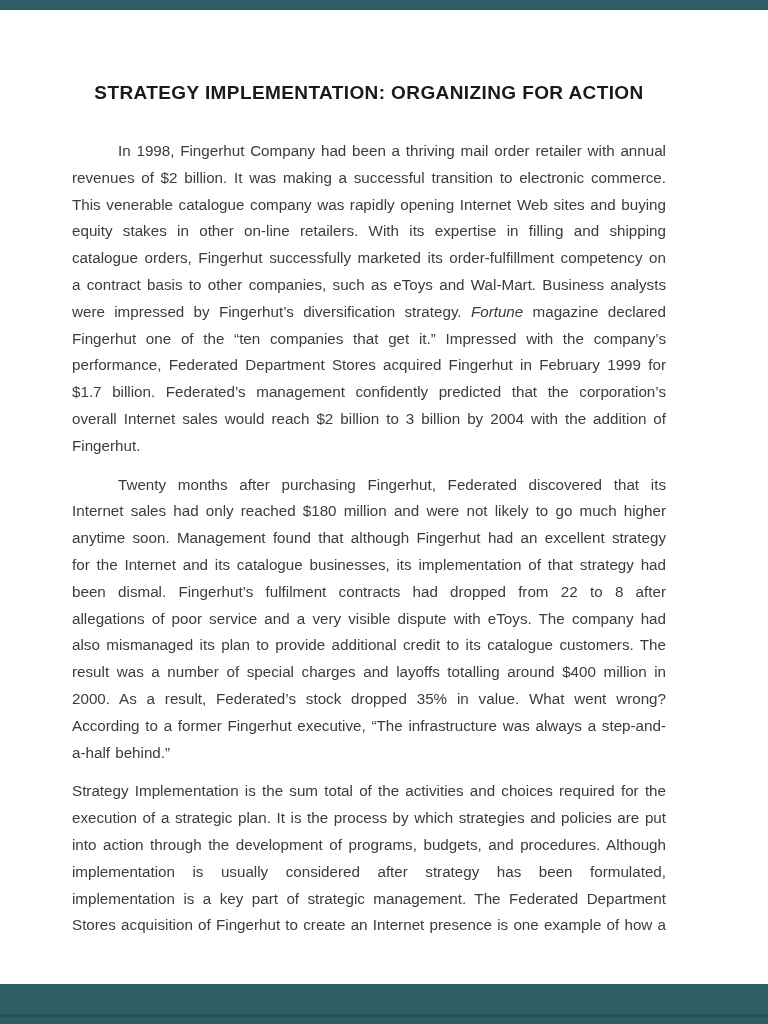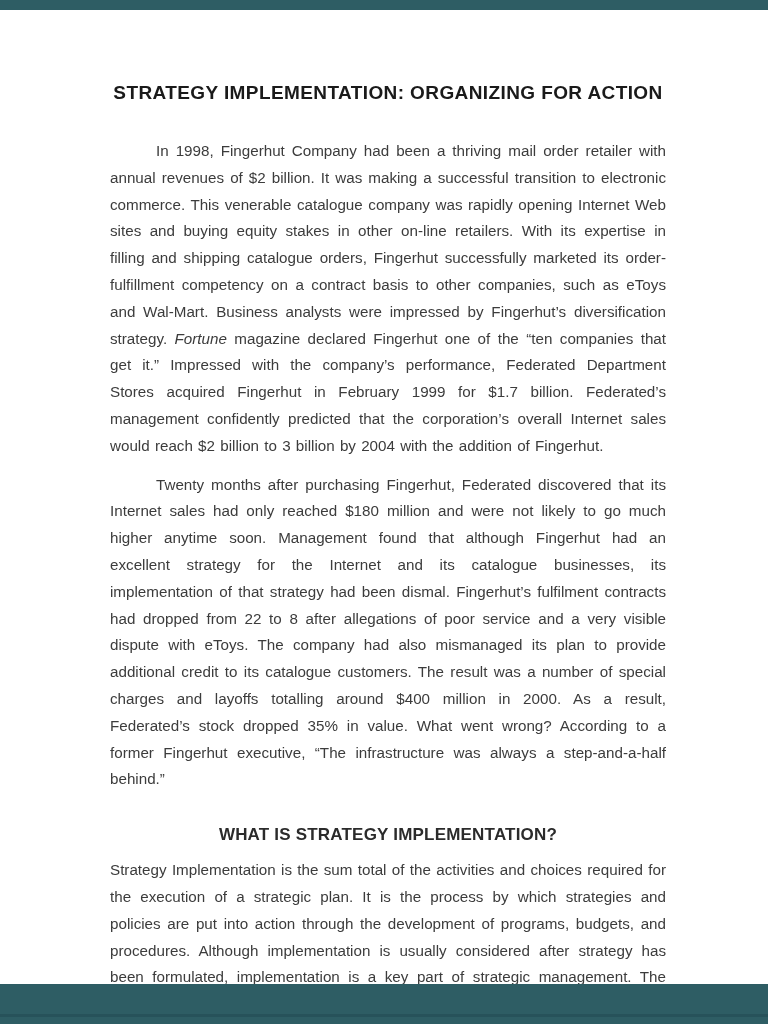--- a/index.html
+++ b/index.html
@@ -12,21 +12,21 @@
     overflow: hidden;
   }
   .viewer-top-bar {
     height: 10px;
     background: #2e5d64;
   }
   .doc-page {
     width: 768px;
     height: 974px;
     background: #ffffff;
-    padding: 72px 90px 0 98px;
+    padding: 72px 90px 0 60px;
   }
   .doc-title {
     margin: 0 0 34px 0;
     text-align: center;
     font-size: 19px;
     font-weight: bold;
     letter-spacing: 0.4px;
     color: #1a1a1a;
     font-family: "Liberation Sans", sans-serif;
   }
@@ -68,21 +68,20 @@
 <div class="viewer-top-bar"></div>
 
 <div class="doc-page">
 
   <h1 class="doc-title">STRATEGY IMPLEMENTATION: ORGANIZING FOR ACTION</h1>
 
   <p class="para indent"><span>In 1998, Fingerhut Company had been a thriving mail order retailer with annual revenues of $2 billion. It was making a successful transition to electronic commerce. This venerable catalogue company was rapidly opening Internet Web sites and buying equity stakes in other on-line retailers. With its expertise in filling and shipping catalogue orders, Fingerhut successfully marketed its order-fulfillment competency on a contract basis to other companies, such as eToys and Wal-Mart. Business analysts were impressed by Fingerhut’s diversification strategy. </span><em>Fortune</em><span> magazine declared Fingerhut one of the “ten companies that get it.” Impressed with the company’s performance, Federated Department Stores acquired Fingerhut in February 1999 for $1.7 billion. Federated’s management confidently predicted that the corporation’s overall Internet sales would reach $2 billion to 3 billion by 2004 with the addition of Fingerhut.</span></p>
 
   <p class="para indent">Twenty months after purchasing Fingerhut, Federated discovered that its Internet sales had only reached $180 million and were not likely to go much higher anytime soon. Management found that although Fingerhut had an excellent strategy for the Internet and its catalogue businesses, its implementation of that strategy had been dismal. Fingerhut’s fulfilment contracts had dropped from 22 to 8 after allegations of poor service and a very visible dispute with eToys. The company had also mismanaged its plan to provide additional credit to its catalogue customers. The result was a number of special charges and layoffs totalling around $400 million in 2000. As a result, Federated’s stock dropped 35% in value. What went wrong? According to a former Fingerhut executive, “The infrastructure was always a step-and-a-half behind.”</p>
 
-  <h2 class="section-heading">WHAT IS STRATEGY IMPLEMENTATION?</h2>
 
   <p class="para">Strategy Implementation is the sum total of the activities and choices required for the execution of a strategic plan. It is the process by which strategies and policies are put into action through the development of programs, budgets, and procedures. Although implementation is usually considered after strategy has been formulated, implementation is a key part of strategic management. The Federated Department Stores acquisition of Fingerhut to create an Internet presence is one example of how a</p>
 
 </div>
 
 <div class="viewer-bottom-bar">
   <div class="viewer-bottom-rule"></div>
 </div>
 
 </body></html>

